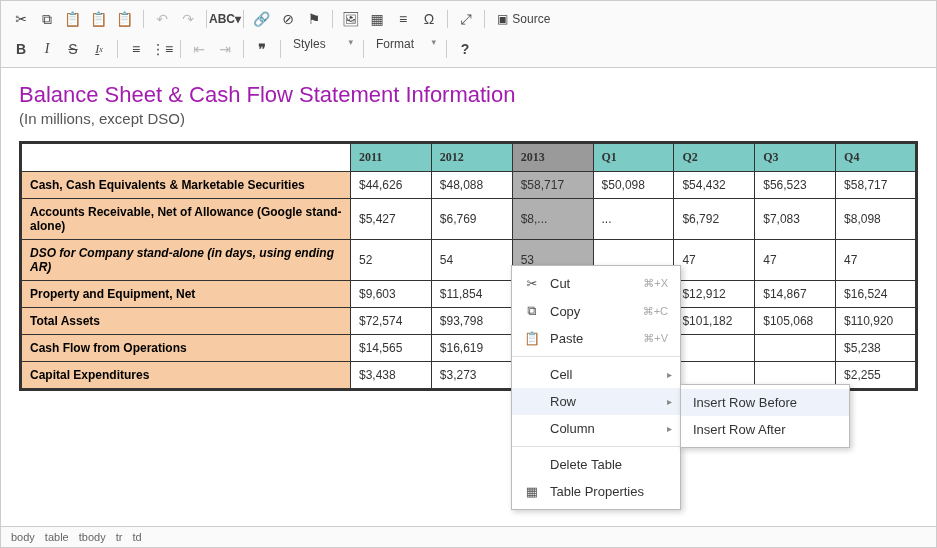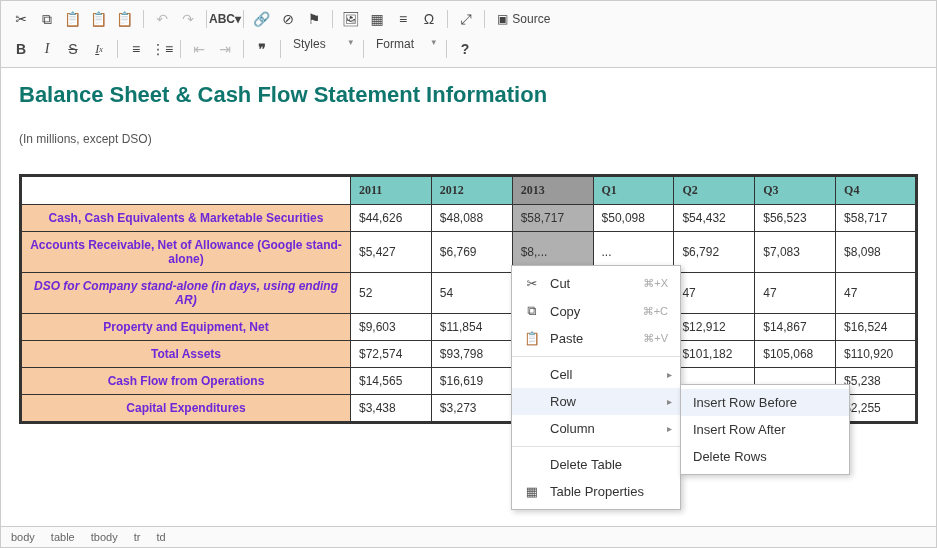--- a/index.html
+++ b/index.html
@@ -6,40 +6,40 @@
 body { font-family: Arial, Helvetica, sans-serif; font-size: 13px; color: #333; background: #fff; }
 .editor { border: 1px solid #ccc; width: 937px; height: 548px; position: relative; overflow: hidden; }
 .toolbar { border-bottom: 1px solid #ccc; padding: 4px 8px; display: flex; flex-wrap: wrap; align-items: center; gap: 2px; background: #fafafa; }
 .toolbar-row { display: flex; align-items: center; gap: 2px; width: 100%; padding: 2px 0; }
 .tb-btn { width: 24px; height: 24px; display: inline-flex; align-items: center; justify-content: center; cursor: pointer; border-radius: 2px; color: #444; font-size: 14px; }
 .tb-sep { width: 1px; height: 18px; background: #ccc; margin: 0 4px; }
 .tb-combo { height: 24px; border: none; background: transparent; padding: 0 18px 0 6px; font-size: 12px; color: #444; cursor: pointer; position: relative; min-width: 70px; }
 .tb-combo::after { content: "▾"; position: absolute; right: 4px; font-size: 9px; color: #888; }
 .tb-source { display: inline-flex; align-items: center; gap: 4px; padding: 0 6px; height: 24px; cursor: pointer; font-size: 12px; color: #444; }
 .content { padding: 14px 18px; overflow: auto; height: calc(100% - 84px); position: relative; }
-.title { font-size: 22px; font-weight: bold; color: #0f766e; margin-bottom: 24px; }
-.subtitle { font-size: 12px; color: #555; margin-bottom: 28px; }
+.title { font-size: 22px; font-weight: normal; color: #a21caf; margin-bottom: 2px; }
+.subtitle { font-size: 15px; color: #555; margin-bottom: 14px; }
 table.sheet { border-collapse: collapse; width: 100%; border: 3px solid #333; table-layout: fixed; }
 table.sheet td, table.sheet th { border: 1px solid #333; padding: 6px 8px; font-size: 12px; vertical-align: middle; }
 .hdr-group { background: #2f6f6f; color: #fff; font-weight: bold; text-align: center; }
 .hdr-year { background: #7ccbc4; color: #333; font-weight: bold; text-align: left; font-family: Liberation Serif, serif; }
 .hdr-sel { background: #9a9a9a; color: #333; }
-.row-label { background: #f7cba3; color: #6d28d9; font-weight: bold; text-align: center; width: 330px; margin-left: 41px; }
+.row-label { background: #f7cba3; color: #000000; font-weight: bold; text-align: left; width: 330px; margin-left: 41px; }
 .row-label.italic { font-style: italic; }
 .cell-sel { background: #b0b0b0; }
 .context-menu { position: absolute; background: #fff; border: 1px solid #bbb; box-shadow: 2px 2px 6px rgba(0,0,0,0.2); font-size: 13px; min-width: 170px; padding: 4px 0; z-index: 10; }
 .ctx-item { display: flex; align-items: center; padding: 6px 12px; cursor: pointer; gap: 10px; position: relative; }
 .ctx-item:hover, .ctx-item.hover { background: #eef3fb; }
 .ctx-icon { width: 16px; text-align: center; color: #555; font-size: 13px; }
 .ctx-label { flex: 1; color: #333; }
 .ctx-shortcut { color: #aaa; font-size: 11px; }
 .ctx-sub::after { content: "▸"; position: absolute; right: 8px; font-size: 10px; color: #888; }
 .ctx-sep { height: 1px; background: #e0e0e0; margin: 4px 0; }
 .submenu { left: 100%; top: 0; }
-.statusbar { position: absolute; bottom: 0; left: 0; right: 0; border-top: 1px solid #ccc; padding: 4px 10px; font-size: 11px; color: #666; background: #fafafa; display: flex; gap: 16px; }
+.statusbar { position: absolute; bottom: 0; left: 0; right: 0; border-top: 1px solid #ccc; padding: 4px 10px; font-size: 11px; color: #666; background: #fafafa; display: flex; gap: 10px; }
 .statusbar span { cursor: pointer; }
 </style>
 </head>
 <body>
 
 <div class="editor">
 
   <div class="toolbar">
     <div class="toolbar-row">
       <span class="tb-btn">✂</span>
@@ -207,23 +207,20 @@
       <div class="ctx-item ctx-sub hover" style="position:relative">
         <span class="ctx-icon"></span>
         <span class="ctx-label">Row</span>
         <div class="context-menu submenu" style="position:absolute; left:100%; top:-4px;">
           <div class="ctx-item hover">
             <span class="ctx-label">Insert Row Before</span>
           </div>
           <div class="ctx-item">
             <span class="ctx-label">Insert Row After</span>
           </div>
-          <div class="ctx-item">
-            <span class="ctx-label">Delete Rows</span>
-          </div>
         </div>
       </div>
       <div class="ctx-item ctx-sub">
         <span class="ctx-icon"></span>
         <span class="ctx-label">Column</span>
       </div>
       <div class="ctx-sep"></div>
       <div class="ctx-item">
         <span class="ctx-icon"></span>
         <span class="ctx-label">Delete Table</span>

